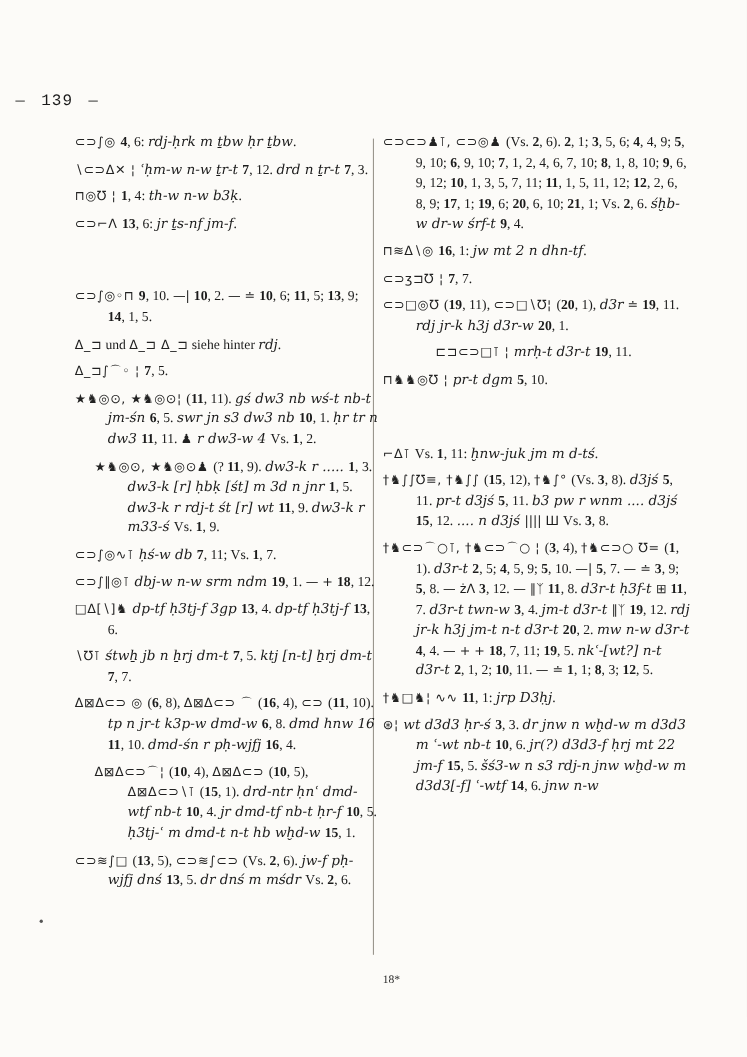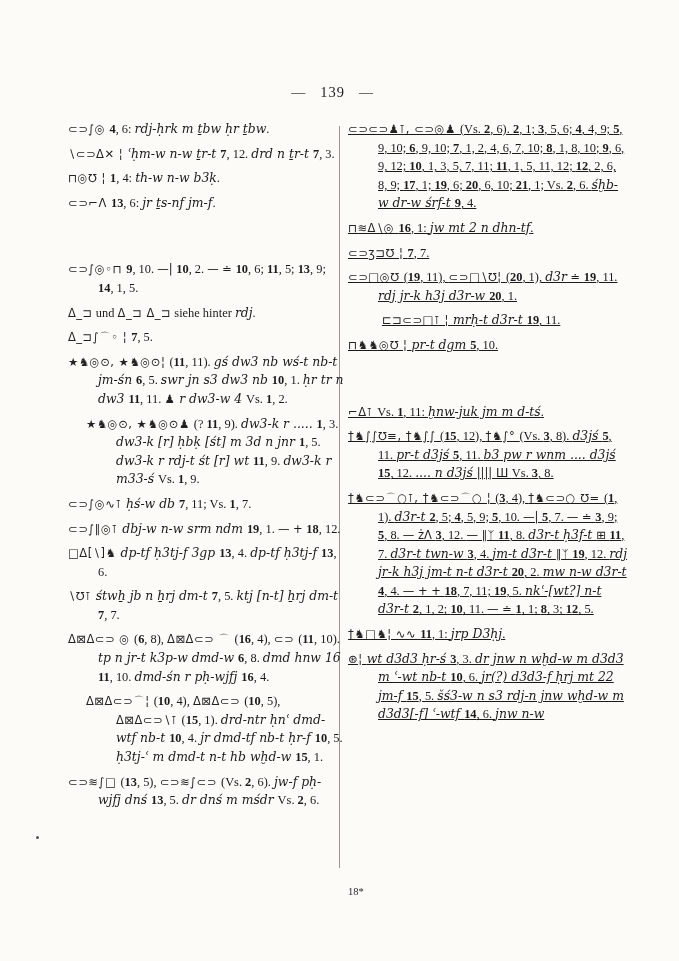--- a/index.html
+++ b/index.html
@@ -3,38 +3,38 @@
 <meta charset="utf-8">
 <style>
   html,body { margin:0; padding:0; background:#e8e6e1; }
   .page {
     position:relative; width:679px; height:961px; margin:0 auto;
     background:#fcfbf8; color:#1b1b1b; overflow:hidden;
     font-family:"Liberation Serif", serif;
   }
   .header {
     position:absolute; top:84px; left:0; width:665px;
-    text-align:center; font-size:14px; letter-spacing:1px;
+    text-align:left; font-size:14px; letter-spacing:1px;font-family:Liberation Mono, monospace;
   }
   .header .dash { color:#3a3a3a; padding:0 14px; }
   .header .pagenum { font-size:14.5px; }
   .col { position:absolute; top:120px; }
   .col-left  { left:68px;  width:276px; }
-  .col-right { left:348px; width:280px;text-decoration:underline; }
+  .col-right { left:348px; width:280px; }
   .col-rule {
     position:absolute; left:339px; top:126px; height:742px; width:1px;
     background:#9a968e;
   }
   .entry {
     margin:0 0 6px 0; padding-left:30px; text-indent:-30px;
     font-size:12.4px; line-height:18.6px; text-align:left;
   }
   .entry.gap { margin-top:48px; }
   .entry.ind1 { margin-left:18px; }
-  .entry.ind2 { margin-left:34px; }
+  .entry.ind2 { margin-left:48px; }
   .seg-h {
     font-family:"DejaVu Sans", sans-serif; font-style:normal;
     font-size:11.5px; letter-spacing:0.5px; color:#222; white-space:nowrap;
   }
   .seg-i { font-style:italic; font-family:"DejaVu Serif", serif; }
   .seg-b { font-weight:bold; font-family:"Liberation Serif", serif; }
   .seg-r { font-family:"Liberation Serif", serif; }
   .seg-g { font-family:"DejaVu Sans", sans-serif; font-size:11.5px; }
   .signature {
     position:absolute; left:348px; top:886px; width:280px;

